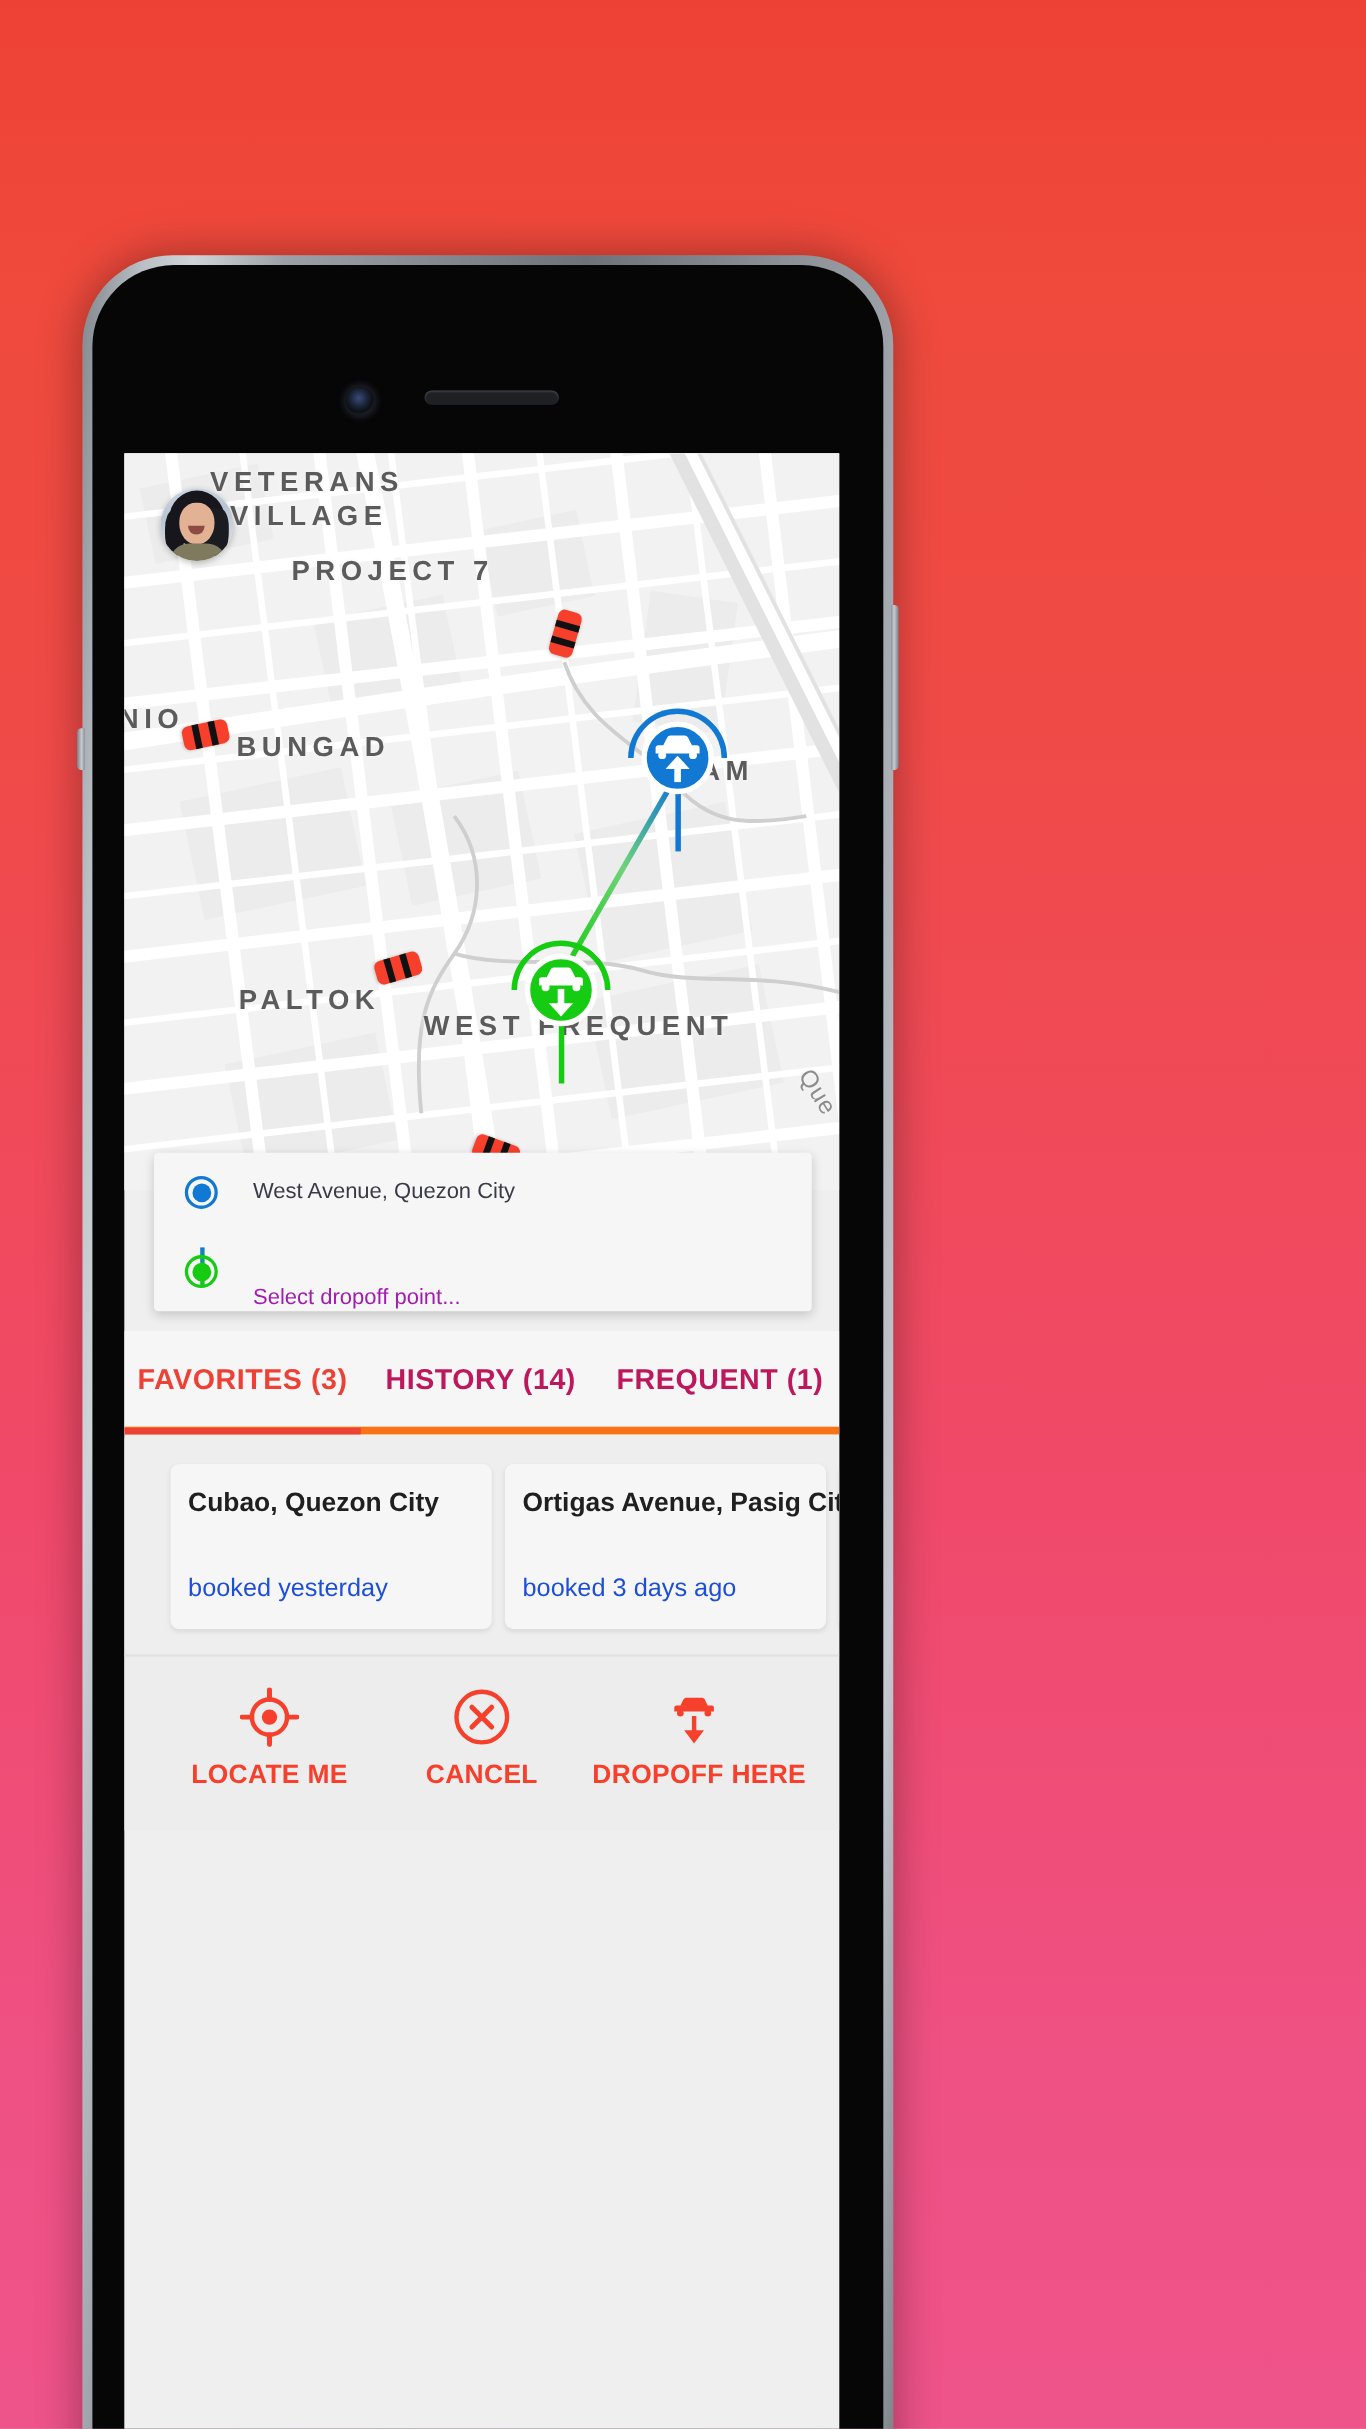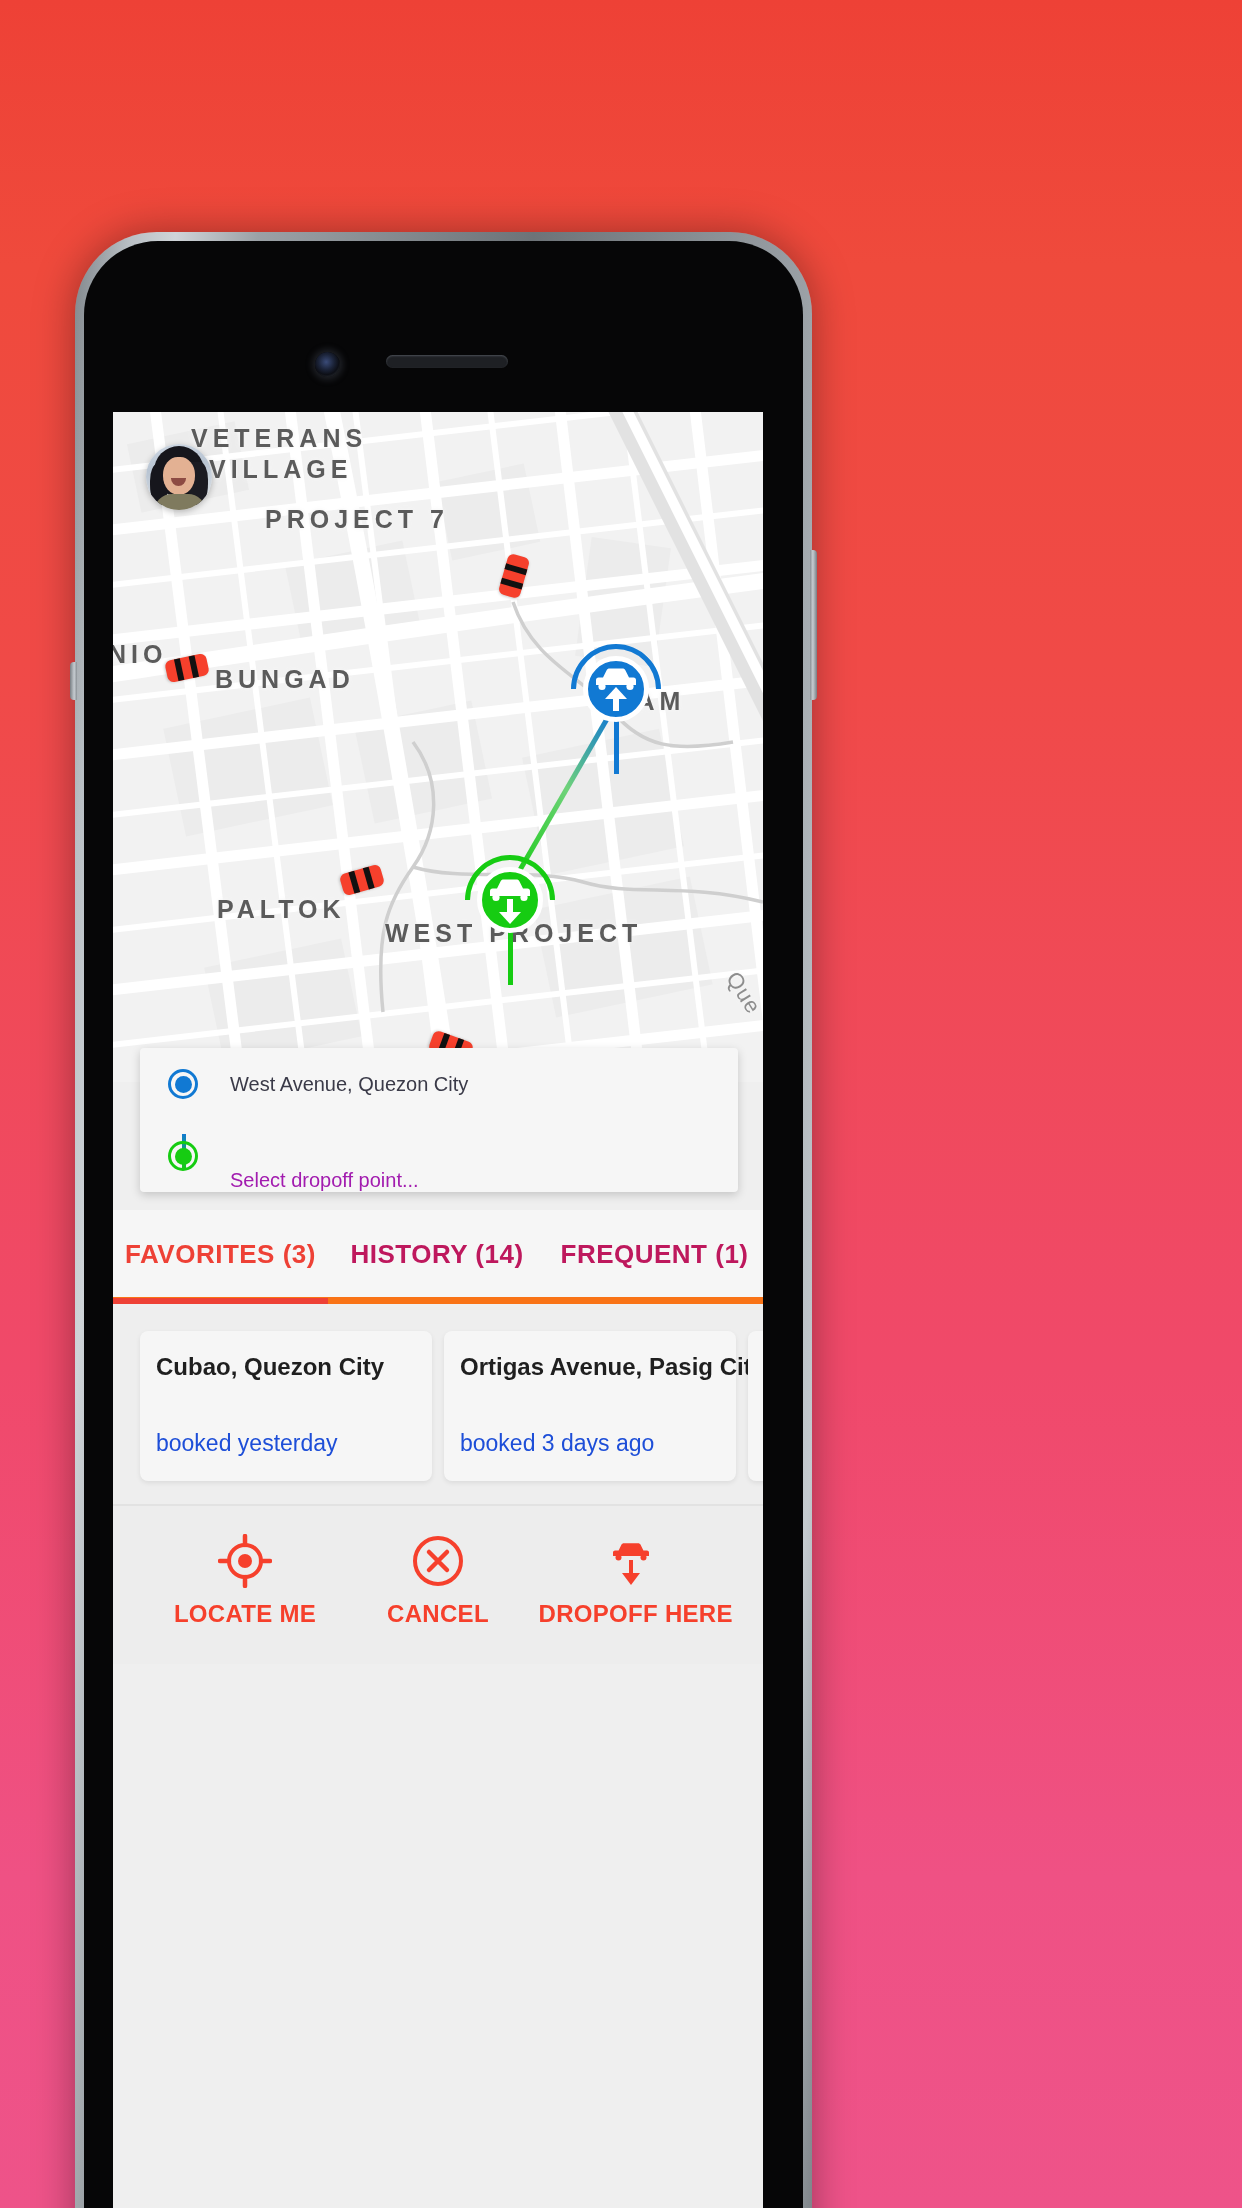--- a/index.html
+++ b/index.html
@@ -227,21 +227,21 @@
   
   #fav-area {
     position: absolute; left: 0; top: 895px;
     width: 650px; height: 197px;
     background: #eeeeee;
     overflow: hidden;
   }
   #fav-scroll {
     position: absolute; left: 0; top: 0;
     display: flex; gap: 12px;
-    padding: 24px 0 24px 27px;
+    padding: 24px 0 24px 42px;
   }
   .fav-card {
     flex: 0 0 auto;
     width: 292px; height: 150px;
     background: #f6f6f6;
     border-radius: 8px;
     box-shadow: 0 2px 5px rgba(0,0,0,0.08);
     padding: 22px 16px 0 16px;
     position: relative;
   }
@@ -349,21 +349,21 @@
         </g>
       </svg>
 
       <div class="map-label" style="left:78px; top:12px;">VETERANS</div>
       <div class="map-label" style="left:96px; top:43px;">VILLAGE</div>
       <div class="map-label" style="left:152px; top:93px;">PROJECT 7</div>
       <div class="map-label" style="left:-5px; top:228px;">NIO</div>
       <div class="map-label" style="left:102px; top:253px;">BUNGAD</div>
       <div class="map-label" style="left:478px; top:275px;">IL-AM</div>
       <div class="map-label" style="left:104px; top:483px;">PALTOK</div>
-      <div class="map-label" style="left:272px; top:507px;">WEST PROJECT</div>
+      <div class="map-label" style="left:272px; top:507px;">WEST FREQUENT</div>
       <div class="map-label small" style="left:608px; top:568px; transform:rotate(58deg); letter-spacing:1px; font-weight:normal; color:#8d8d8d;">Que</div>
 
       <div id="avatar">
         <div class="hair"></div>
         <div class="hair2"></div>
         <div class="hair3"></div>
         <div class="face"></div>
         <div class="smile"></div>
         <div class="body"></div>
       </div>

